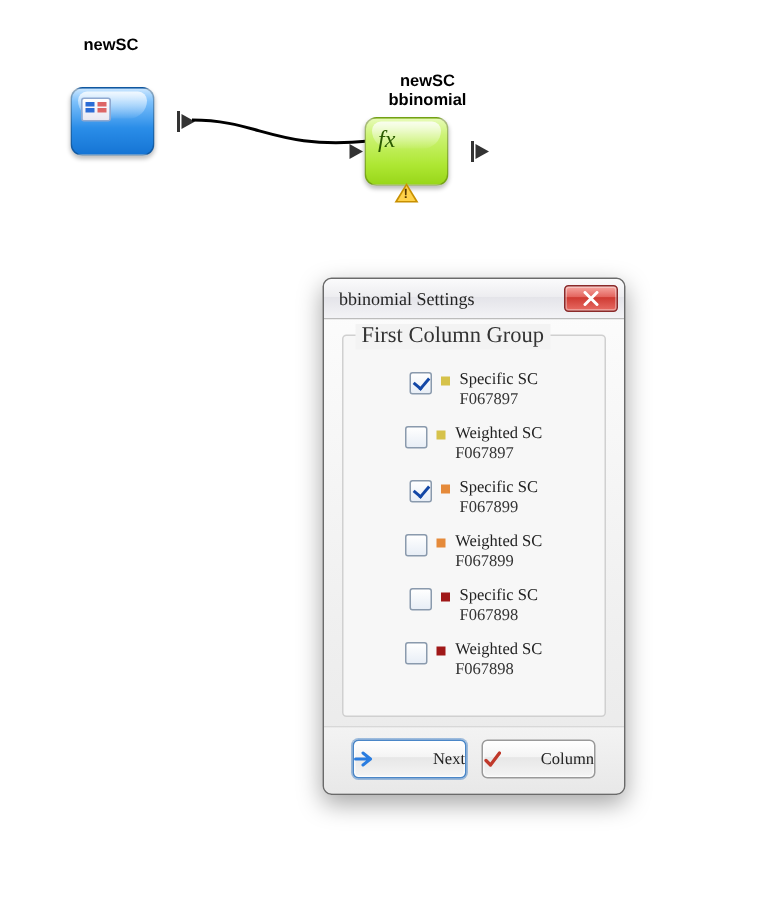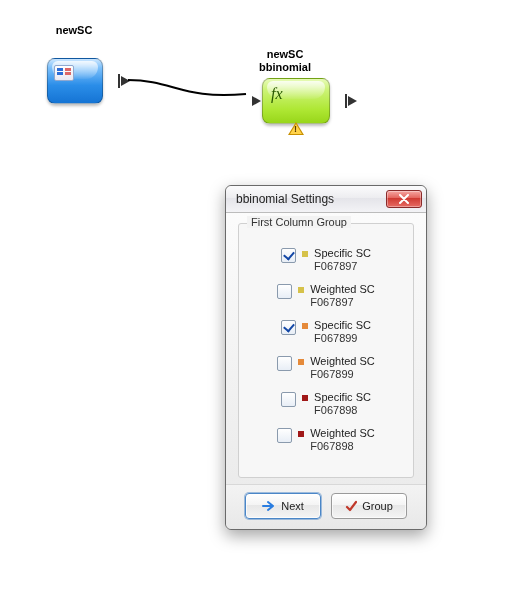--- a/index.html
+++ b/index.html
@@ -130,26 +130,27 @@
 
   
   .wire {
     position: absolute;
     pointer-events: none;
   }
 
   
   .dialog {
     position: absolute;
-    left: 225px; top: 185px;
+    left: 215px; top: 185px;
     width: 200px;
     background: linear-gradient(to bottom, #fdfdfd, #e9e9e9);
     border: 1px solid #6a6a6a;
     border-radius: 6px;
     box-shadow: 0 6px 16px rgba(0,0,0,0.35);
+    font-family: Liberation Serif, serif;
   }
   .titlebar {
     height: 26px;
     display: flex;
     align-items: center;
     padding: 0 4px 0 10px;
     background: linear-gradient(to bottom, #fbfbfc 0%, #ededf0 45%, #e4e4e9 46%, #f3f3f6 100%);
     border-bottom: 1px solid #bcbcbc;
     border-radius: 6px 6px 0 0;
   }
@@ -175,21 +176,21 @@
     border-radius: 3px;
     padding: 18px 10px 14px 10px;
     position: relative;
     background: #f7f7f7;
   }
   .group-title {
     position: absolute;
     top: -8px; left: 8px;
     background: #f3f3f3;
     padding: 0 4px;
-    font-size: 11px;
+    font-size: 15px;
     color: #333;
   }
   .opt {
     display: flex;
     align-items: flex-start;
     gap: 6px;
     margin: 5px 0 10px 0;
     justify-content: center;
   }
   .chk {
@@ -232,21 +233,21 @@
     border-radius: 0 0 6px 6px;
   }
   .btn {
     min-width: 74px;
     height: 24px;
     border: 1px solid #9a9a9a;
     border-radius: 4px;
     background: linear-gradient(to bottom, #ffffff 0%, #f4f4f4 45%, #e7e7e7 46%, #f4f4f4 100%);
     display: flex;
     align-items: center;
-    justify-content: center;
+    justify-content: space-between;
     gap: 5px;
     font-size: 11px;
     color: #222;
     box-shadow: inset 0 0 0 1px rgba(255,255,255,0.6);
   }
   .btn-default {
     border-color: #4a86c7;
     box-shadow: 0 0 0 1px rgba(74,134,199,0.5), inset 0 0 0 1px rgba(255,255,255,0.7);
   }
 </style>
@@ -267,21 +268,21 @@
 
   <svg class="wire" style="left:128px; top:70px; width:130px; height:40px;">
     <path d="M0 10 C 45 10, 55 30, 118 24" stroke="#000" stroke-width="2" fill="none"></path>
   </svg>
 
   <div class="node-label" style="left:245px; top:48px; width:80px;">
     <div>newSC</div>
     <div>bbinomial</div>
   </div>
 
-  <div class="node node-green" style="left:262px; top:78px;padding-left:12px;">
+  <div class="node node-green" style="left:243px; top:78px;">
     <div class="in-port"></div>
     <div class="fx-label">fx</div>
     <div class="sep-port"></div>
     <div class="out-port" style="right:-28px;"></div>
     <div class="warn-badge"></div>
     <div class="warn-mark">!</div>
   </div>
 
   <div class="dialog">
     <div class="titlebar">
@@ -353,18 +354,18 @@
       <div class="btn btn-default">
         <svg width="14" height="12" viewBox="0 0 14 12">
           <path d="M1 6 H9 M6 2 L11 6 L6 10" stroke="#2a7de0" stroke-width="2" fill="none" stroke-linecap="round" stroke-linejoin="round"></path>
         </svg>
         <span>Next</span>
       </div>
       <div class="btn">
         <svg width="12" height="12" viewBox="0 0 12 12">
           <path d="M2 7 L5 10 L11 2" stroke="#c0392b" stroke-width="2.2" fill="none" stroke-linecap="round" stroke-linejoin="round"></path>
         </svg>
-        <span>Group</span>
+        <span>Column</span>
       </div>
     </div>
   </div>
 
 </div>
 
 </body></html>

